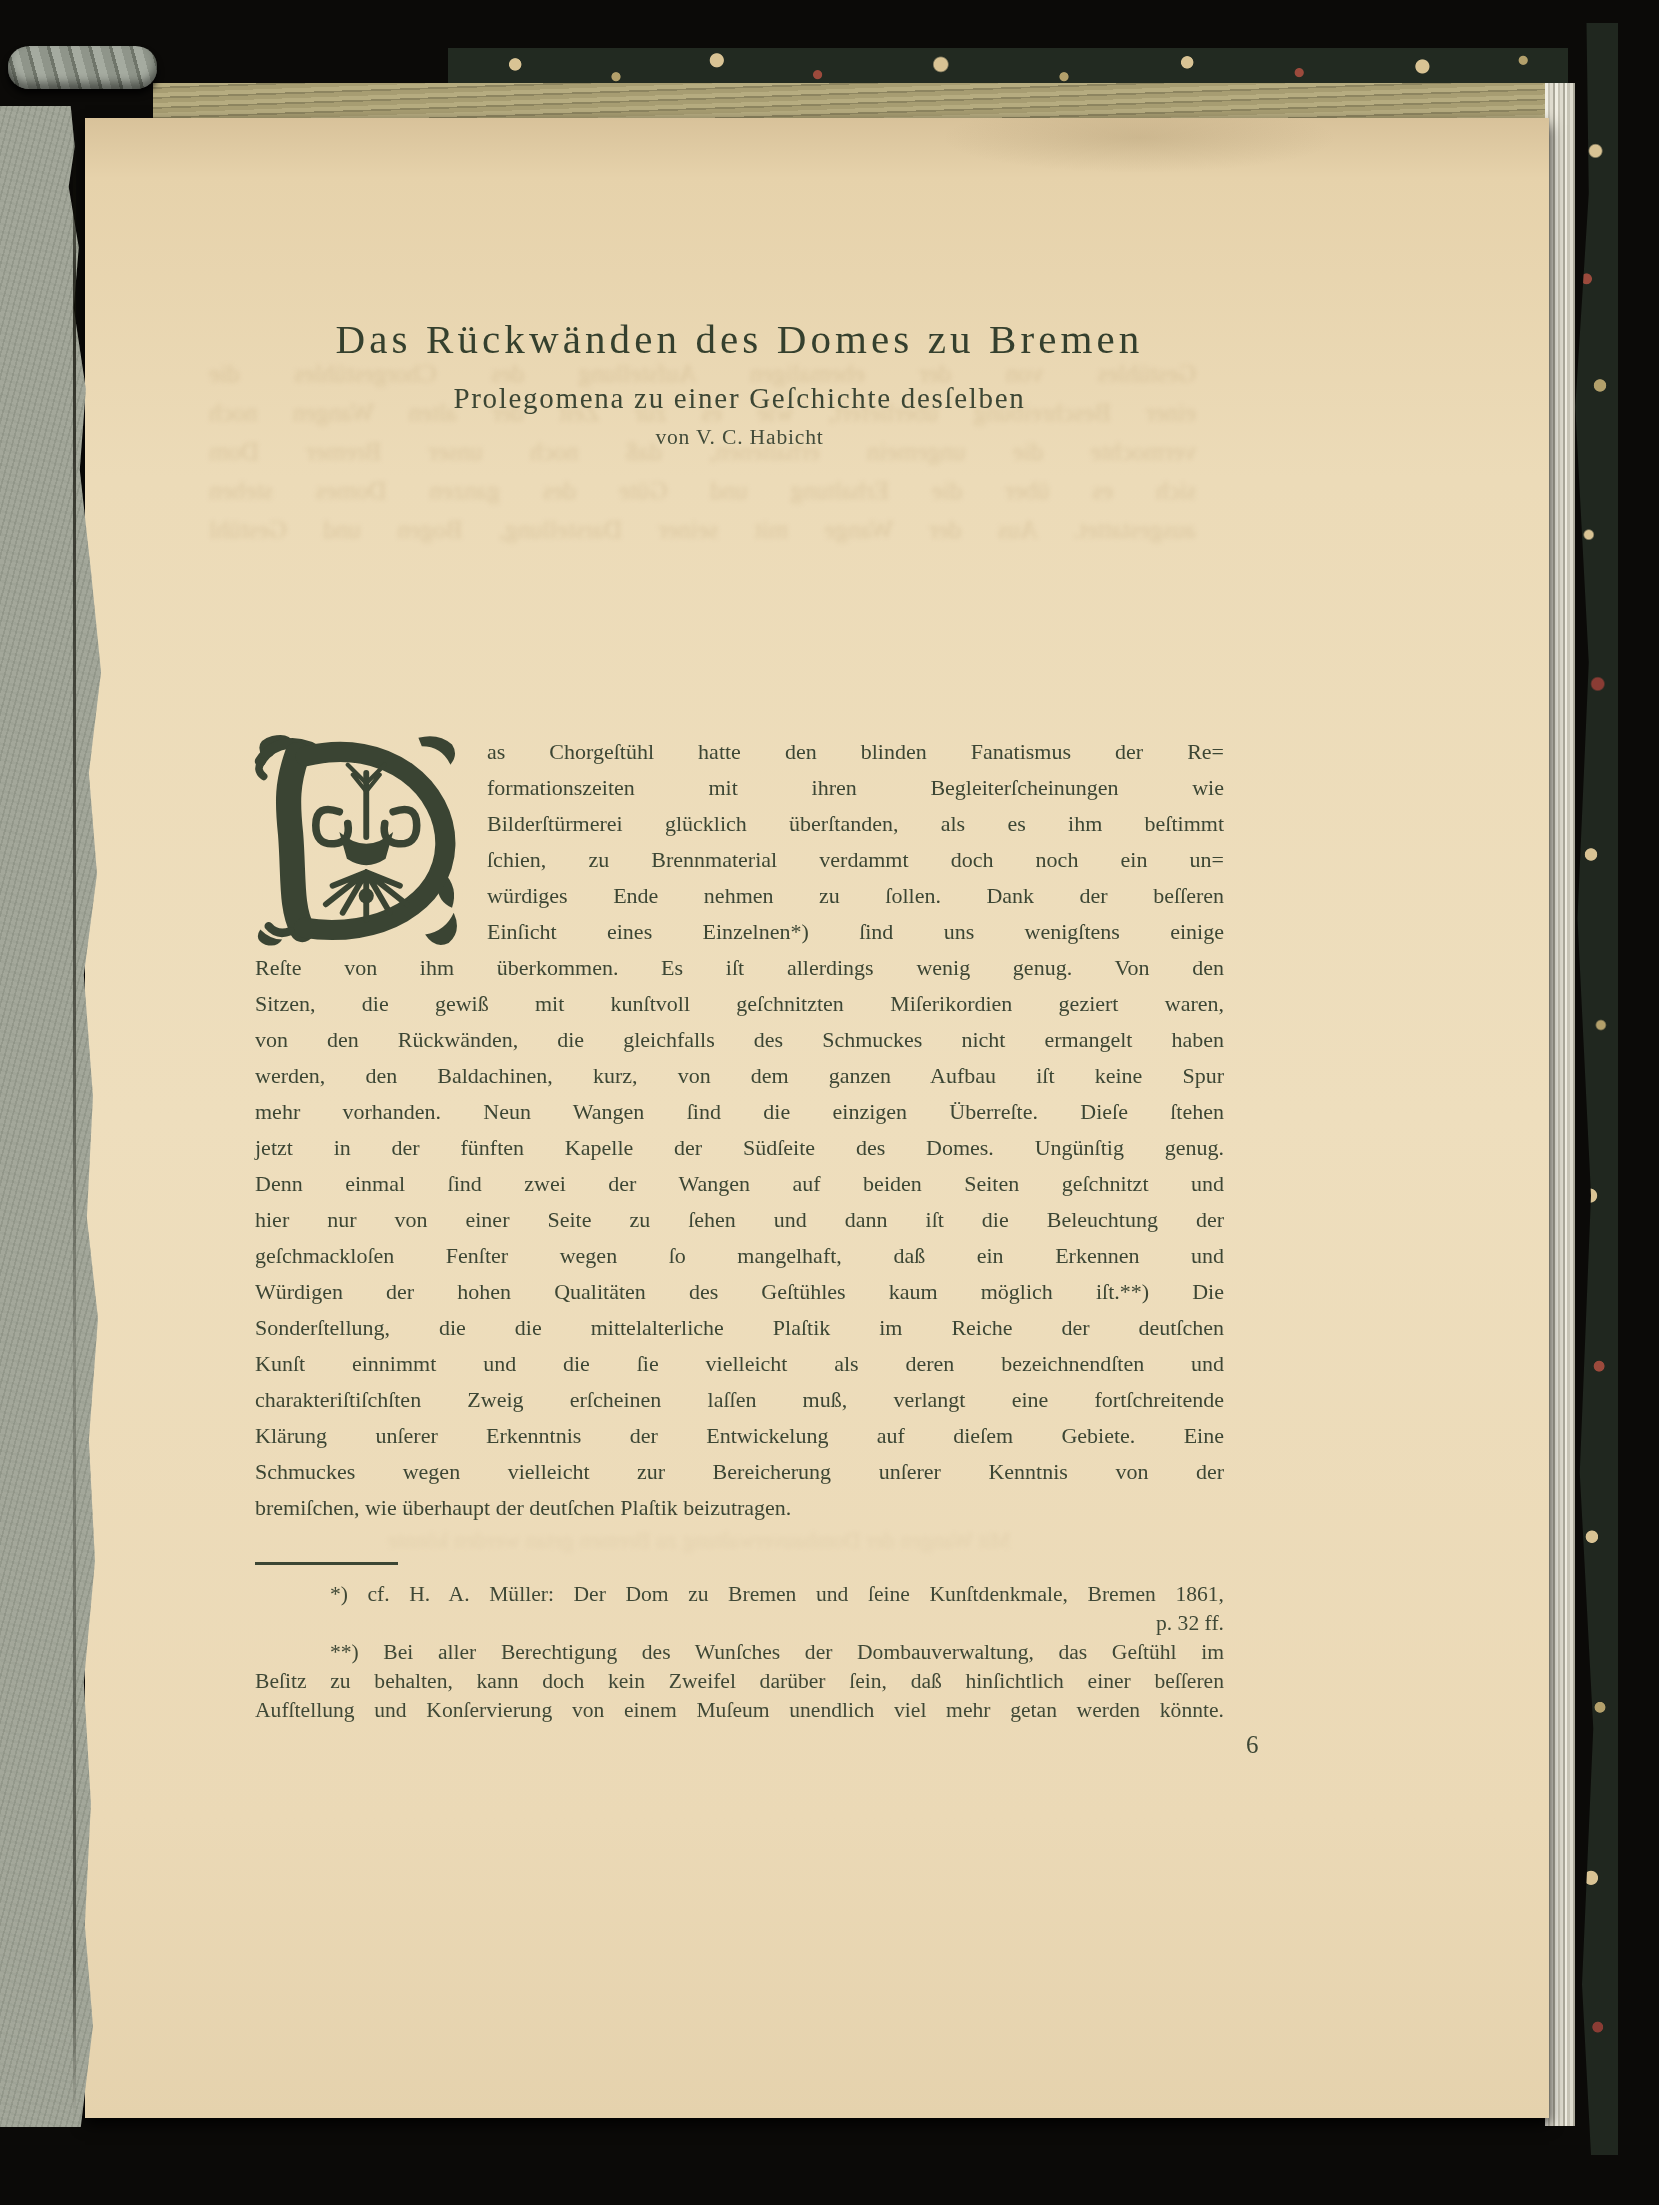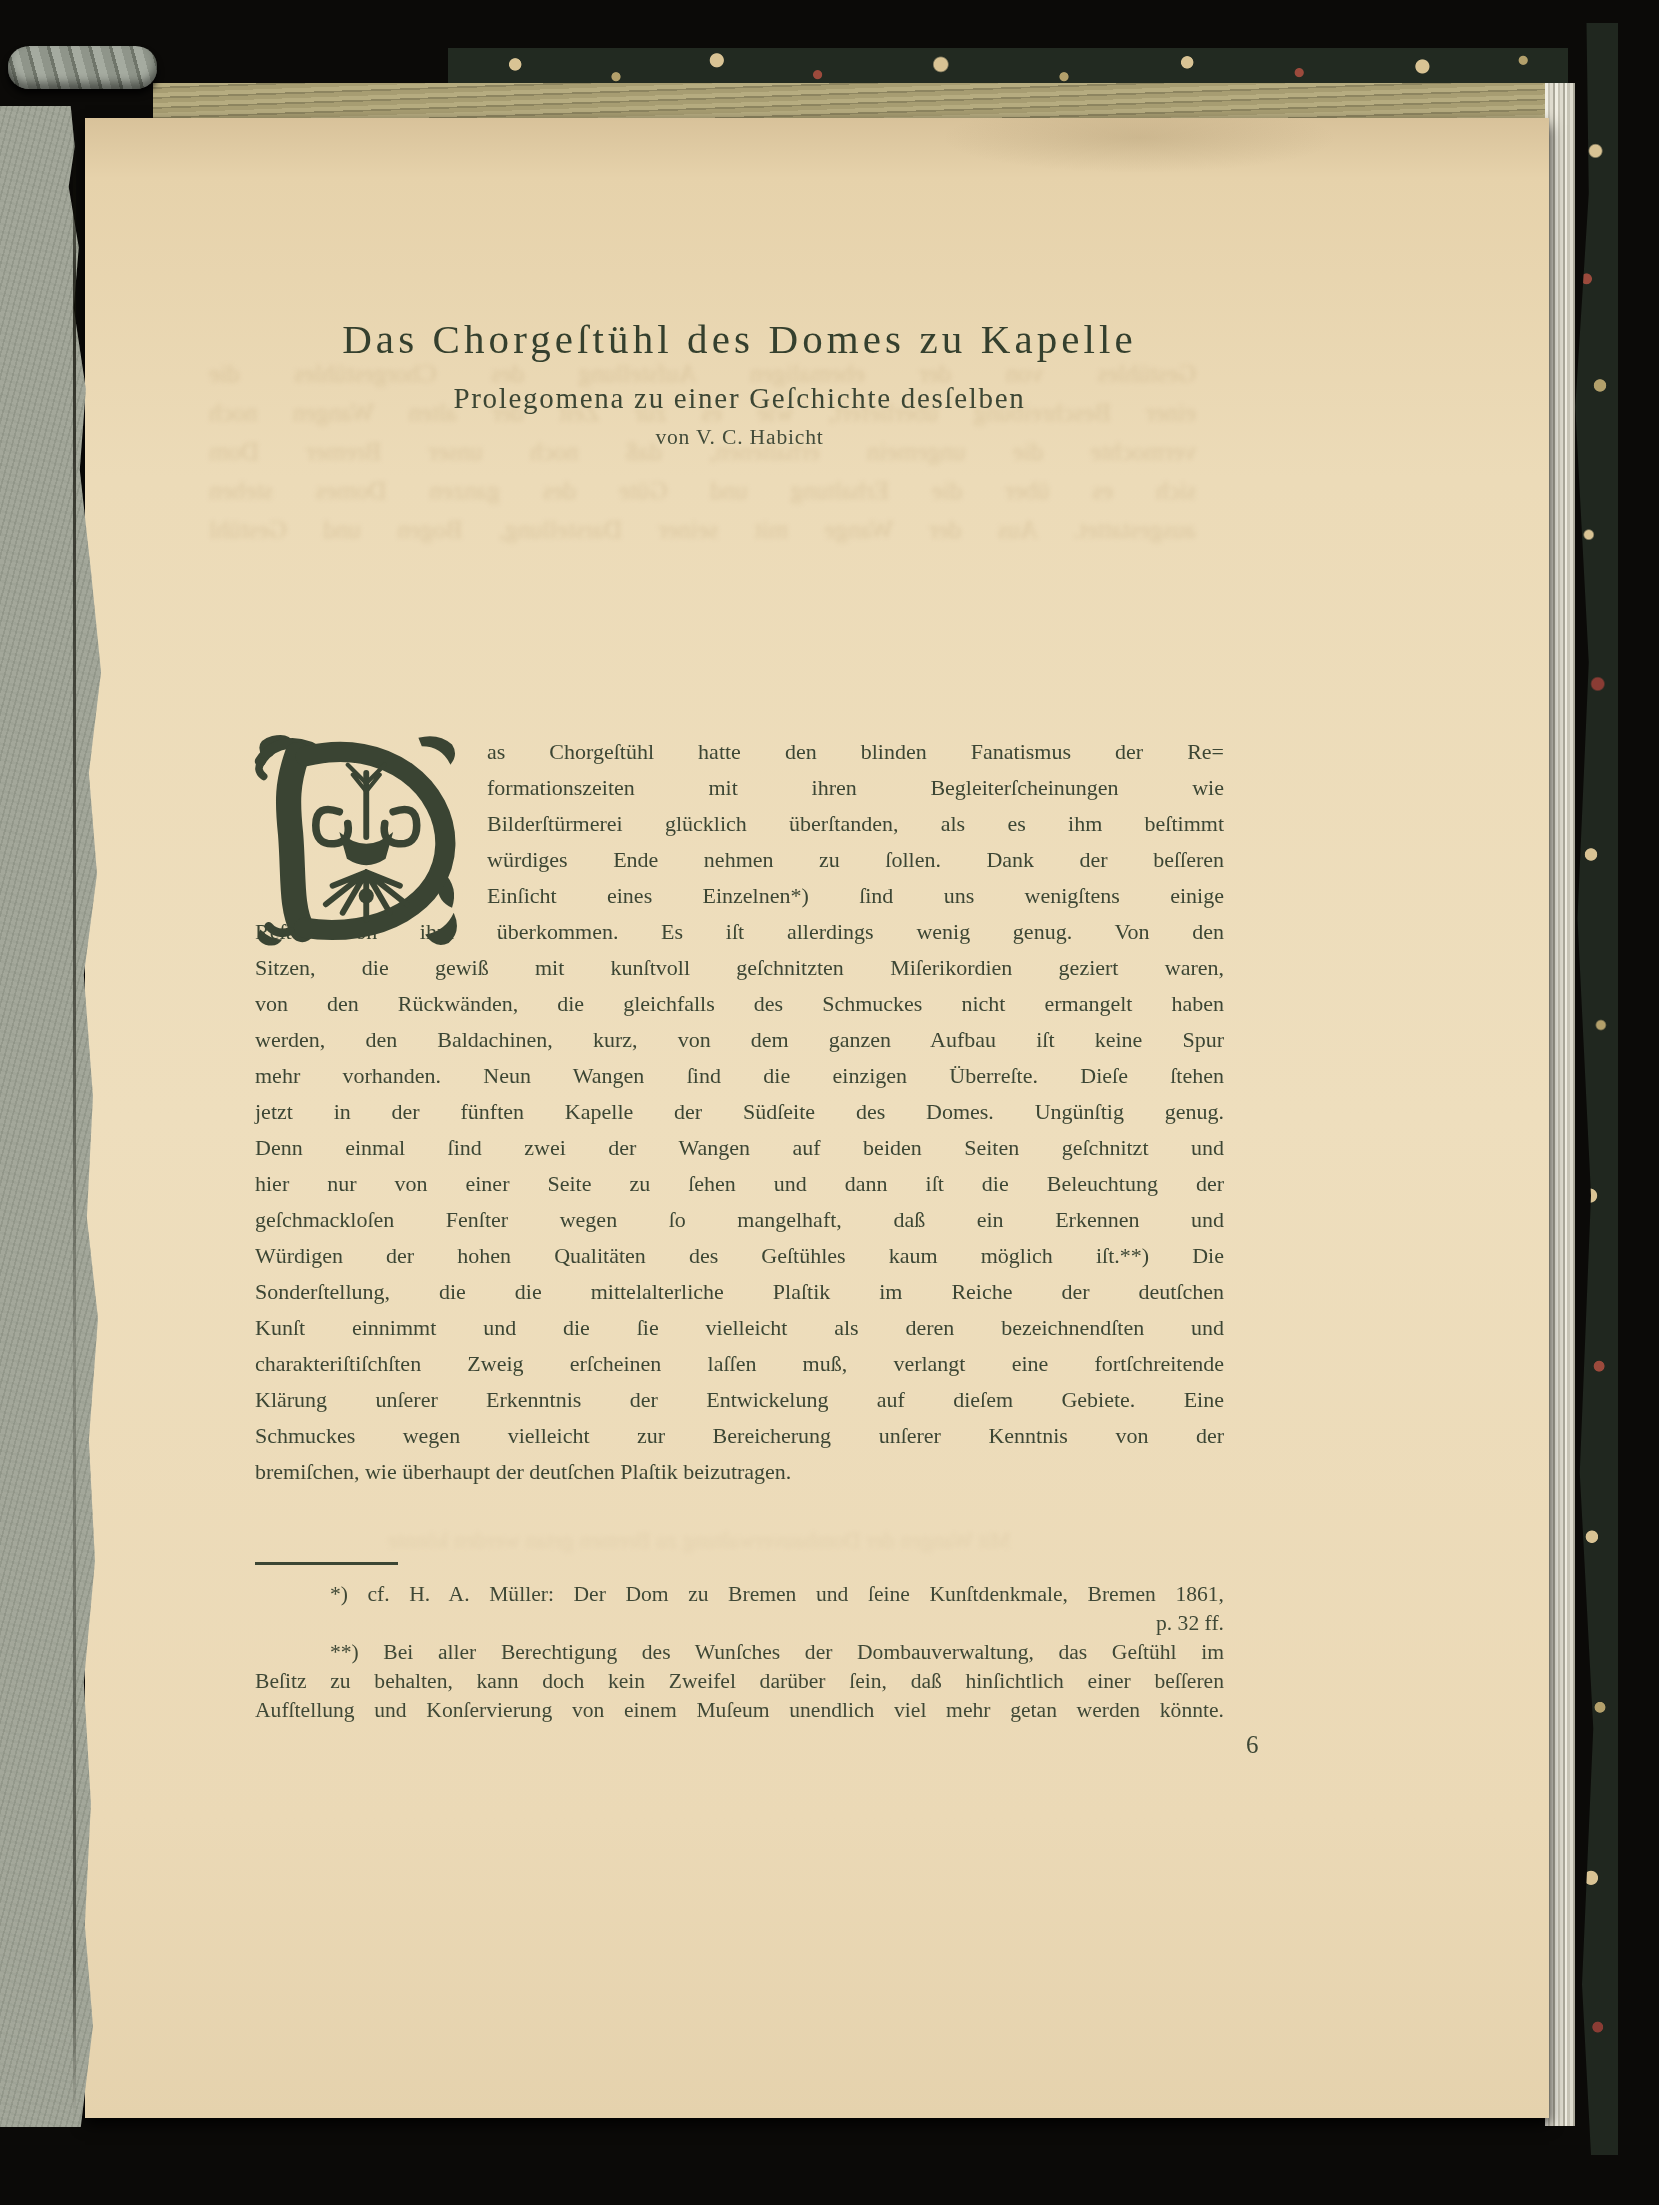--- a/index.html
+++ b/index.html
@@ -128,21 +128,21 @@
     <div>Gestühles von der ehemaligen Aufstellung des Chorgestühles die</div>
     <div>einer Beschreibung überliefert, wie es zur Zeit der alten Wangen noch</div>
     <div>vermochte die ungemein erhaltenen, daß noch unser Bremer Dom</div>
     <div>sich es über die Erhaltung und Güte des ganzen Domes stehen</div>
     <div>ausgestattet. Aus der Wange mit seiner Darstellung, Bogen und Gestühl</div>
   </div>
   <div class="ghost2">Mit Wangen der Dombauverwaltung zu Bremen getan werden könnte</div>
 
   <div class="content">
 
-    <div class="title">Das Chorgeſtühl des Domes zu Kapelle</div>
+    <div class="title">Das Rückwänden des Domes zu Bremen</div>
     <div class="subtitle">Prolegomena zu einer Geſchichte desſelben</div>
     <div class="byline">von V. C. Habicht</div>
 
     <div class="bodyblock">
 
       <div class="dropcap">
         
         <svg viewBox="0 0 250 258" width="214" height="217">
           <g fill="none" stroke="#3a4433" stroke-linecap="round">
 
@@ -171,20 +171,21 @@
             <path d="M136,168 L88,206 M136,168 L108,216 M136,168 L136,224 M136,168 L164,216 M136,168 L184,206 M136,168 L96,184 M136,168 L176,184" stroke-width="7"></path>
             <circle cx="136" cy="196" r="9" fill="#3a4433" stroke="none"></circle>
           </g>
         </svg>
       </div>
 
       <div class="indent-wrap">
         <div class="jline">as Chorgeſtühl hatte den blinden Fanatismus der Re=</div>
         <div class="jline">formationszeiten mit ihren Begleiterſcheinungen wie</div>
         <div class="jline">Bilderſtürmerei glücklich überſtanden, als es ihm beſtimmt</div>
+        <div class="jline">ſchien, zu Brennmaterial verdammt doch noch ein un=</div>
         <div class="jline">würdiges Ende nehmen zu ſollen. Dank der beſſeren</div>
         <div class="jline">Einſicht eines Einzelnen*) ſind uns wenigſtens einige</div>
       </div>
 
       <div>
         <div class="jline">Reſte von ihm überkommen. Es iſt allerdings wenig genug. Von den</div>
         <div class="jline">Sitzen, die gewiß mit kunſtvoll geſchnitzten Miſerikordien geziert waren,</div>
         <div class="jline">von den Rückwänden, die gleichfalls des Schmuckes nicht ermangelt haben</div>
         <div class="jline">werden, den Baldachinen, kurz, von dem ganzen Aufbau iſt keine Spur</div>
         <div class="jline">mehr vorhanden. Neun Wangen ſind die einzigen Überreſte. Dieſe ſtehen</div>

